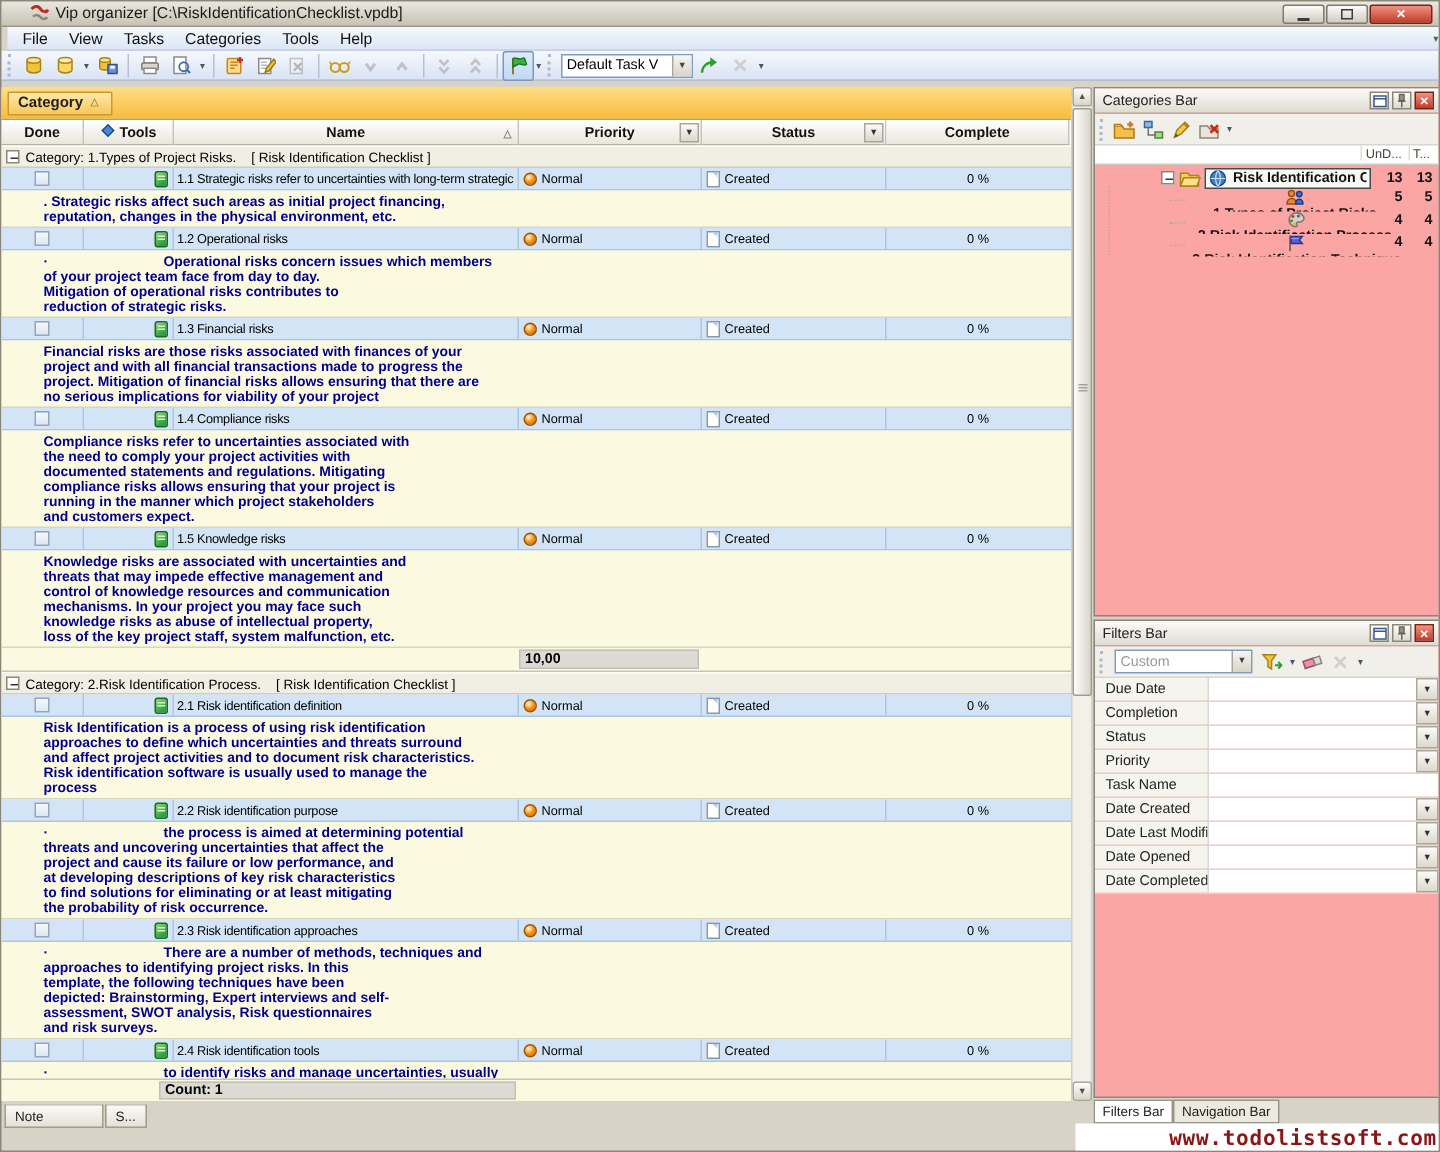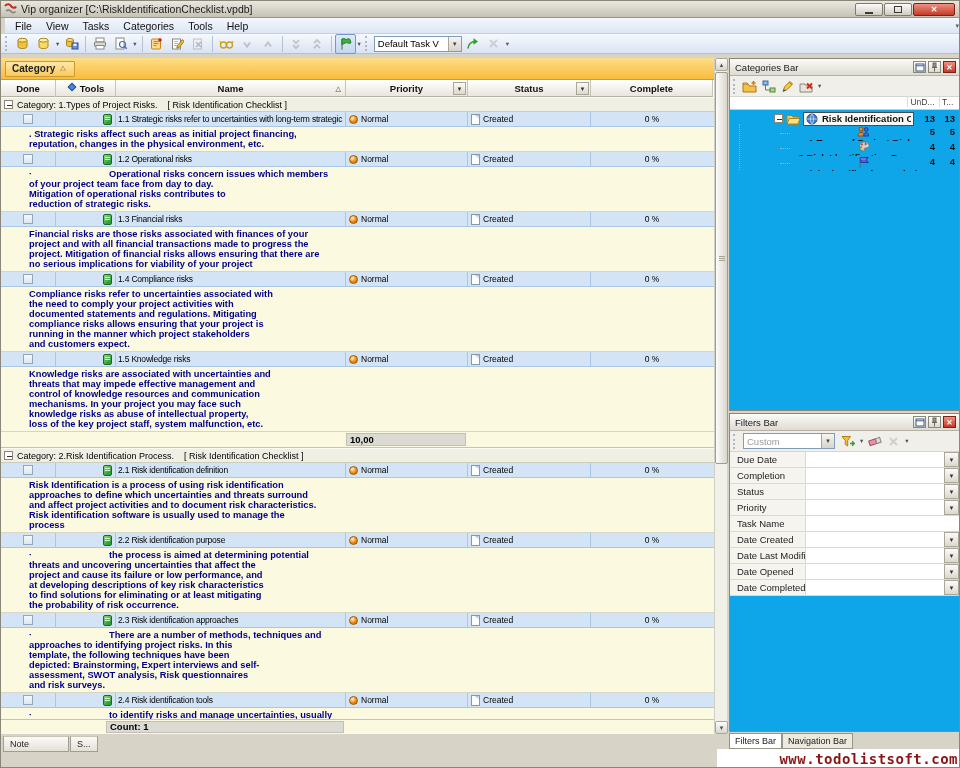--- a/index.html
+++ b/index.html
@@ -3,21 +3,21 @@
 <meta charset="utf-8">
 <style>
   html,body{margin:0;padding:0;background:#9b9788;}
   *{box-sizing:border-box;}
   #window{position:relative;width:960px;height:768px;background:#d7d3c7;border:1px solid #8a8678;
     font-family:"Liberation Sans",sans-serif;overflow:hidden;}
 
   
   .titlebar{position:absolute;left:0;top:0;width:958px;height:17px;
     background:linear-gradient(#e9e7e0,#c6c2b4);border-bottom:1px solid #989486;
-    display:flex;align-items:center;padding-left:3px;}
+    display:flex;align-items:center;padding-left:19px;}
   .app-icon{width:13px;height:13px;margin-right:4px;display:inline-flex;}
   .title-text{font-size:10.5px;color:#1a1a1a;}
   .winbtns{position:absolute;right:4px;top:2px;display:flex;gap:1px;}
   .wbtn{width:28px;height:13px;border:1px solid #7e7a6e;border-radius:2px;
     background:linear-gradient(#fbfbf9,#cfccc0);display:flex;align-items:center;justify-content:center;
     font-size:8px;color:#3c3a32;line-height:1;}
   .wbtn.close{width:42px;background:linear-gradient(#f props,#c23b27);background:linear-gradient(#ef9182,#c23b27);color:#fff;border-color:#7e2014;font-weight:bold;}
   .glyph-min{width:8px;height:2px;background:#3c3a32;margin-top:6px;}
   .glyph-max{width:8px;height:7px;border:1.5px solid #3c3a32;}
 
@@ -99,21 +99,21 @@
     background:linear-gradient(90deg,#fdfdfc,#d8d5cb);}
   .sb-grip{position:absolute;left:3px;top:183px;width:6px;height:1px;background:#a5a296;box-shadow:0 2px 0 #a5a296,0 4px 0 #a5a296;}
 
   
   .notetabs{position:absolute;left:2px;top:735px;display:flex;gap:1px;}
   .ntab{height:16px;border:1px solid #a19d90;border-top:1px solid #c9c5b8;background:linear-gradient(#fbfaf7,#e4e1d6);
     font-size:9px;color:#222;padding:2px 6px 0 6px;}
   .ntab.first{width:66px;}
 
   
-  .panel{position:absolute;left:728px;width:231px;background:#0ea5e9;border:1px solid #8a877b;}
+  .panel{position:absolute;left:728px;width:231px;background:#fca5a5;border:1px solid #8a877b;}
   .catpanel{top:57px;height:353px;}
   .filtpanel{top:412px;height:319px;}
   .phead{height:17px;background:linear-gradient(#fcfbf9,#dedbd2);border-bottom:1px solid #b5b1a5;
     display:flex;align-items:center;padding:0 3px 0 5px;font-size:9.5px;color:#222;}
   .pbtns{margin-left:auto;display:flex;gap:2px;}
   .pbtn{width:13px;height:12px;border:1px solid #8a877b;background:linear-gradient(#fdfdfc,#dcd9cf);
     display:flex;align-items:center;justify-content:center;font-size:7px;}
   .pbtn.close{background:linear-gradient(#ef9182,#c23b27);border-color:#7e2014;color:#fff;font-weight:bold;font-size:7.5px;}
   .ptool{height:21px;background:#f1efe9;border-bottom:1px solid #d8d5cc;display:flex;align-items:center;padding-left:1px;}
   .ptool .tbtn{width:19px;height:18px;}

